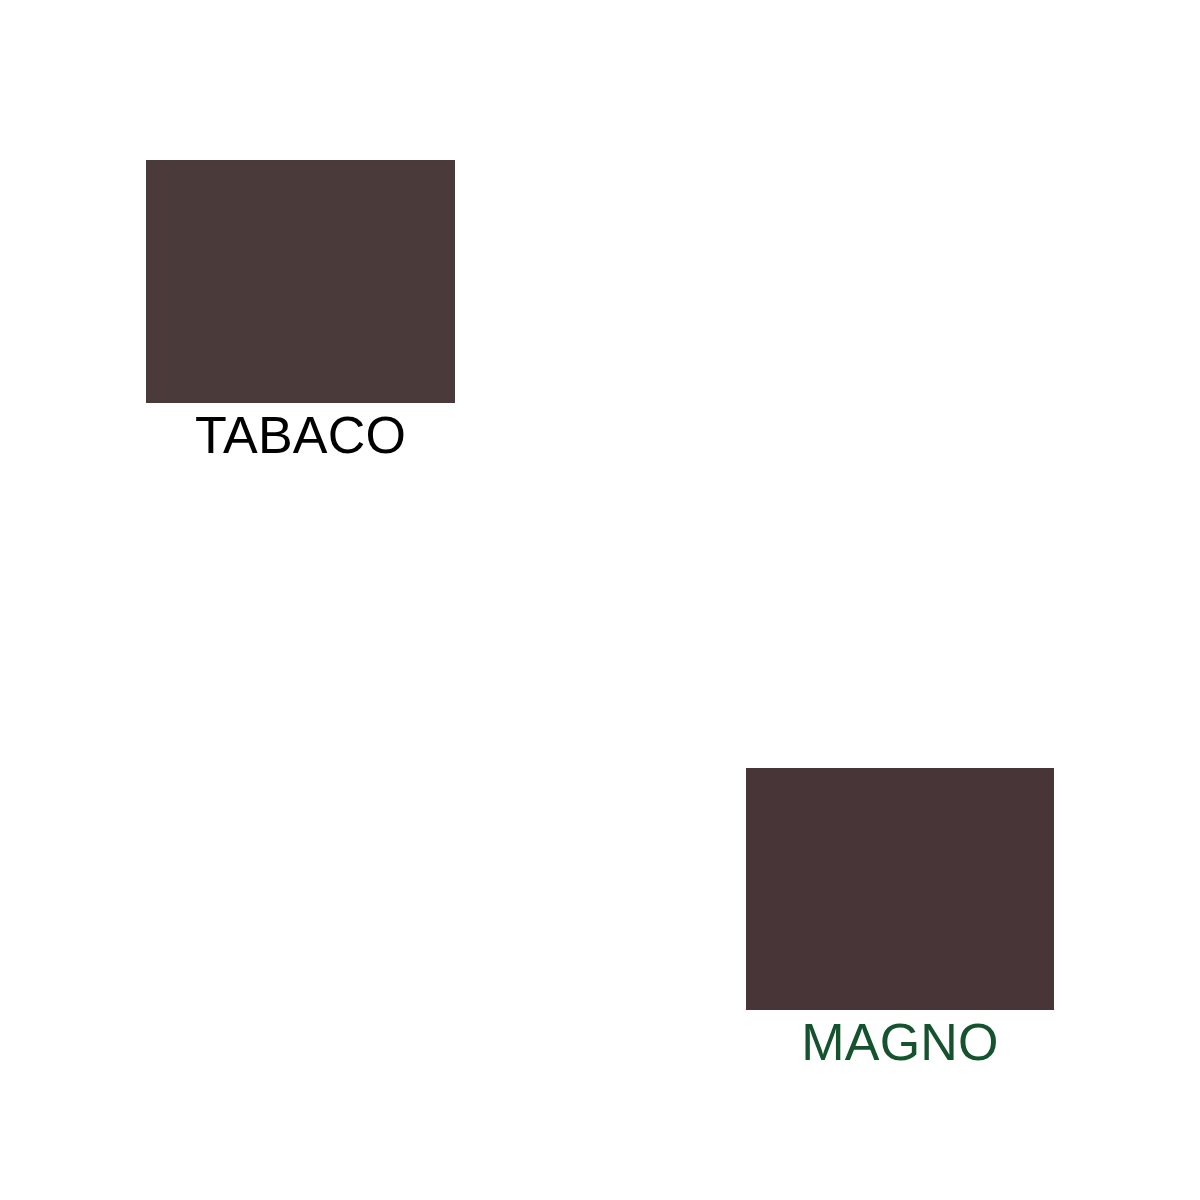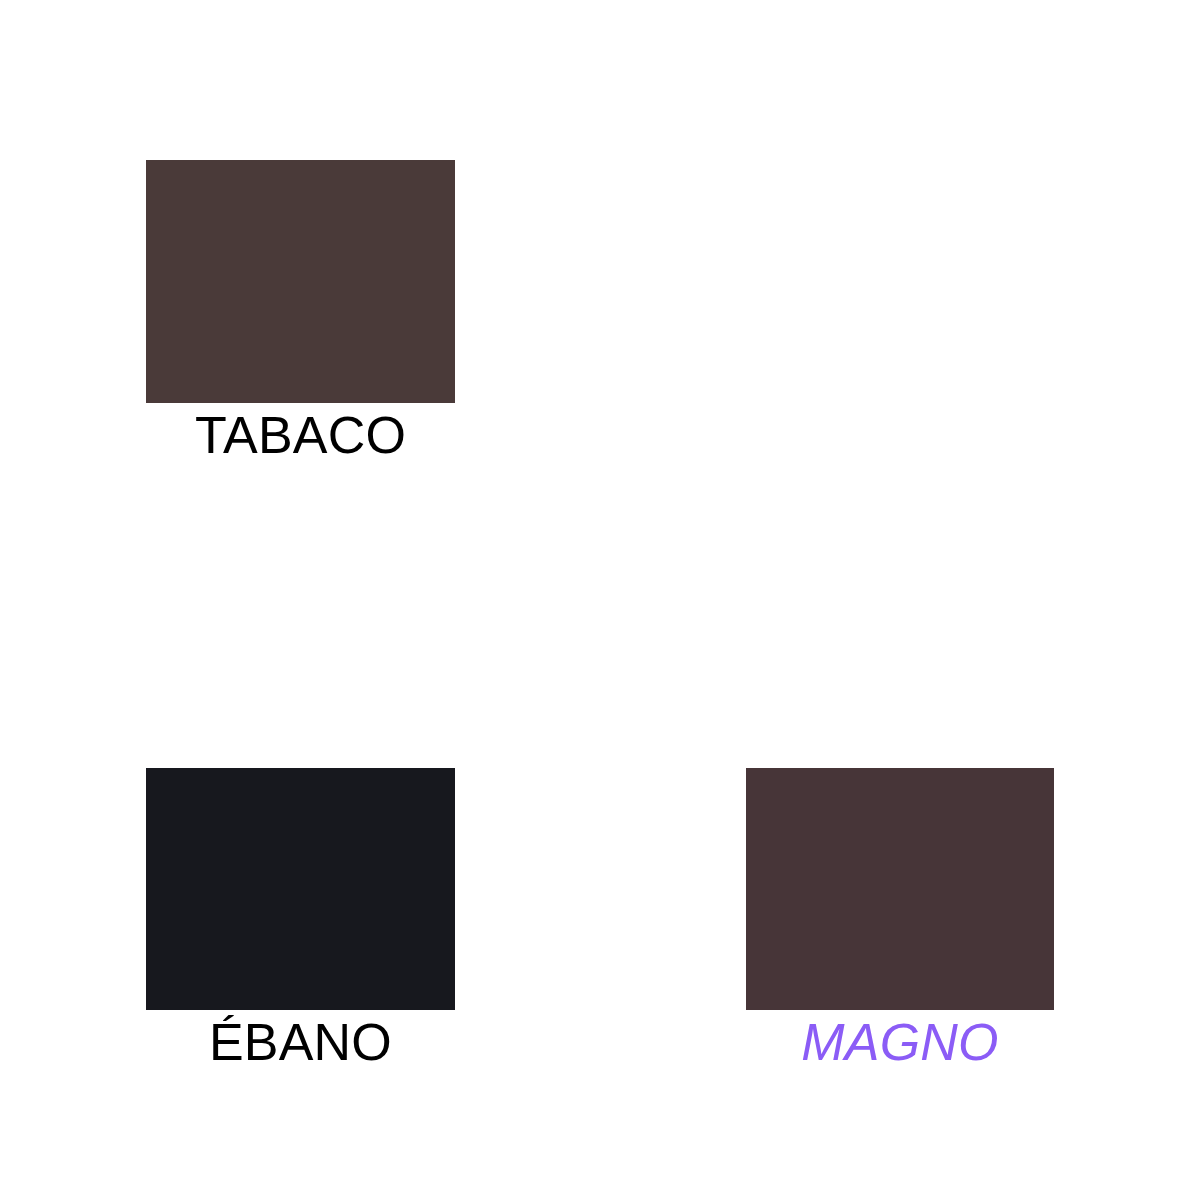--- a/index.html
+++ b/index.html
@@ -63,23 +63,19 @@
 <body style="background-color: rgb(255, 255, 255);">
 
 <div id="palette-grid">
 
   <div class="swatch-cell" id="cell-tabaco">
     <div class="swatch-chip" style="background-color: rgb(74, 58, 57);"></div>
     <div class="swatch-label" style="color: rgb(0, 0, 0);">TABACO</div>
   </div>
 
 
-  <div class="swatch-cell" id="cell-ebano">
-    <div class="swatch-chip" style="background-color: rgb(23, 24, 30);"></div>
-    <div class="swatch-label" style="color: rgb(0, 0, 0);">ÉBANO</div>
-  </div>
 
   <div class="swatch-cell" id="cell-magno">
     <div class="swatch-chip" style="background-color: rgb(71, 53, 56);"></div>
-    <div class="swatch-label" style="color: #8b5cf6; font-style: italic;">MAGNO</div>
+    <div class="swatch-label" style="color: #14532d;">MAGNO</div>
   </div>
 
 </div>
 
 </body></html>

